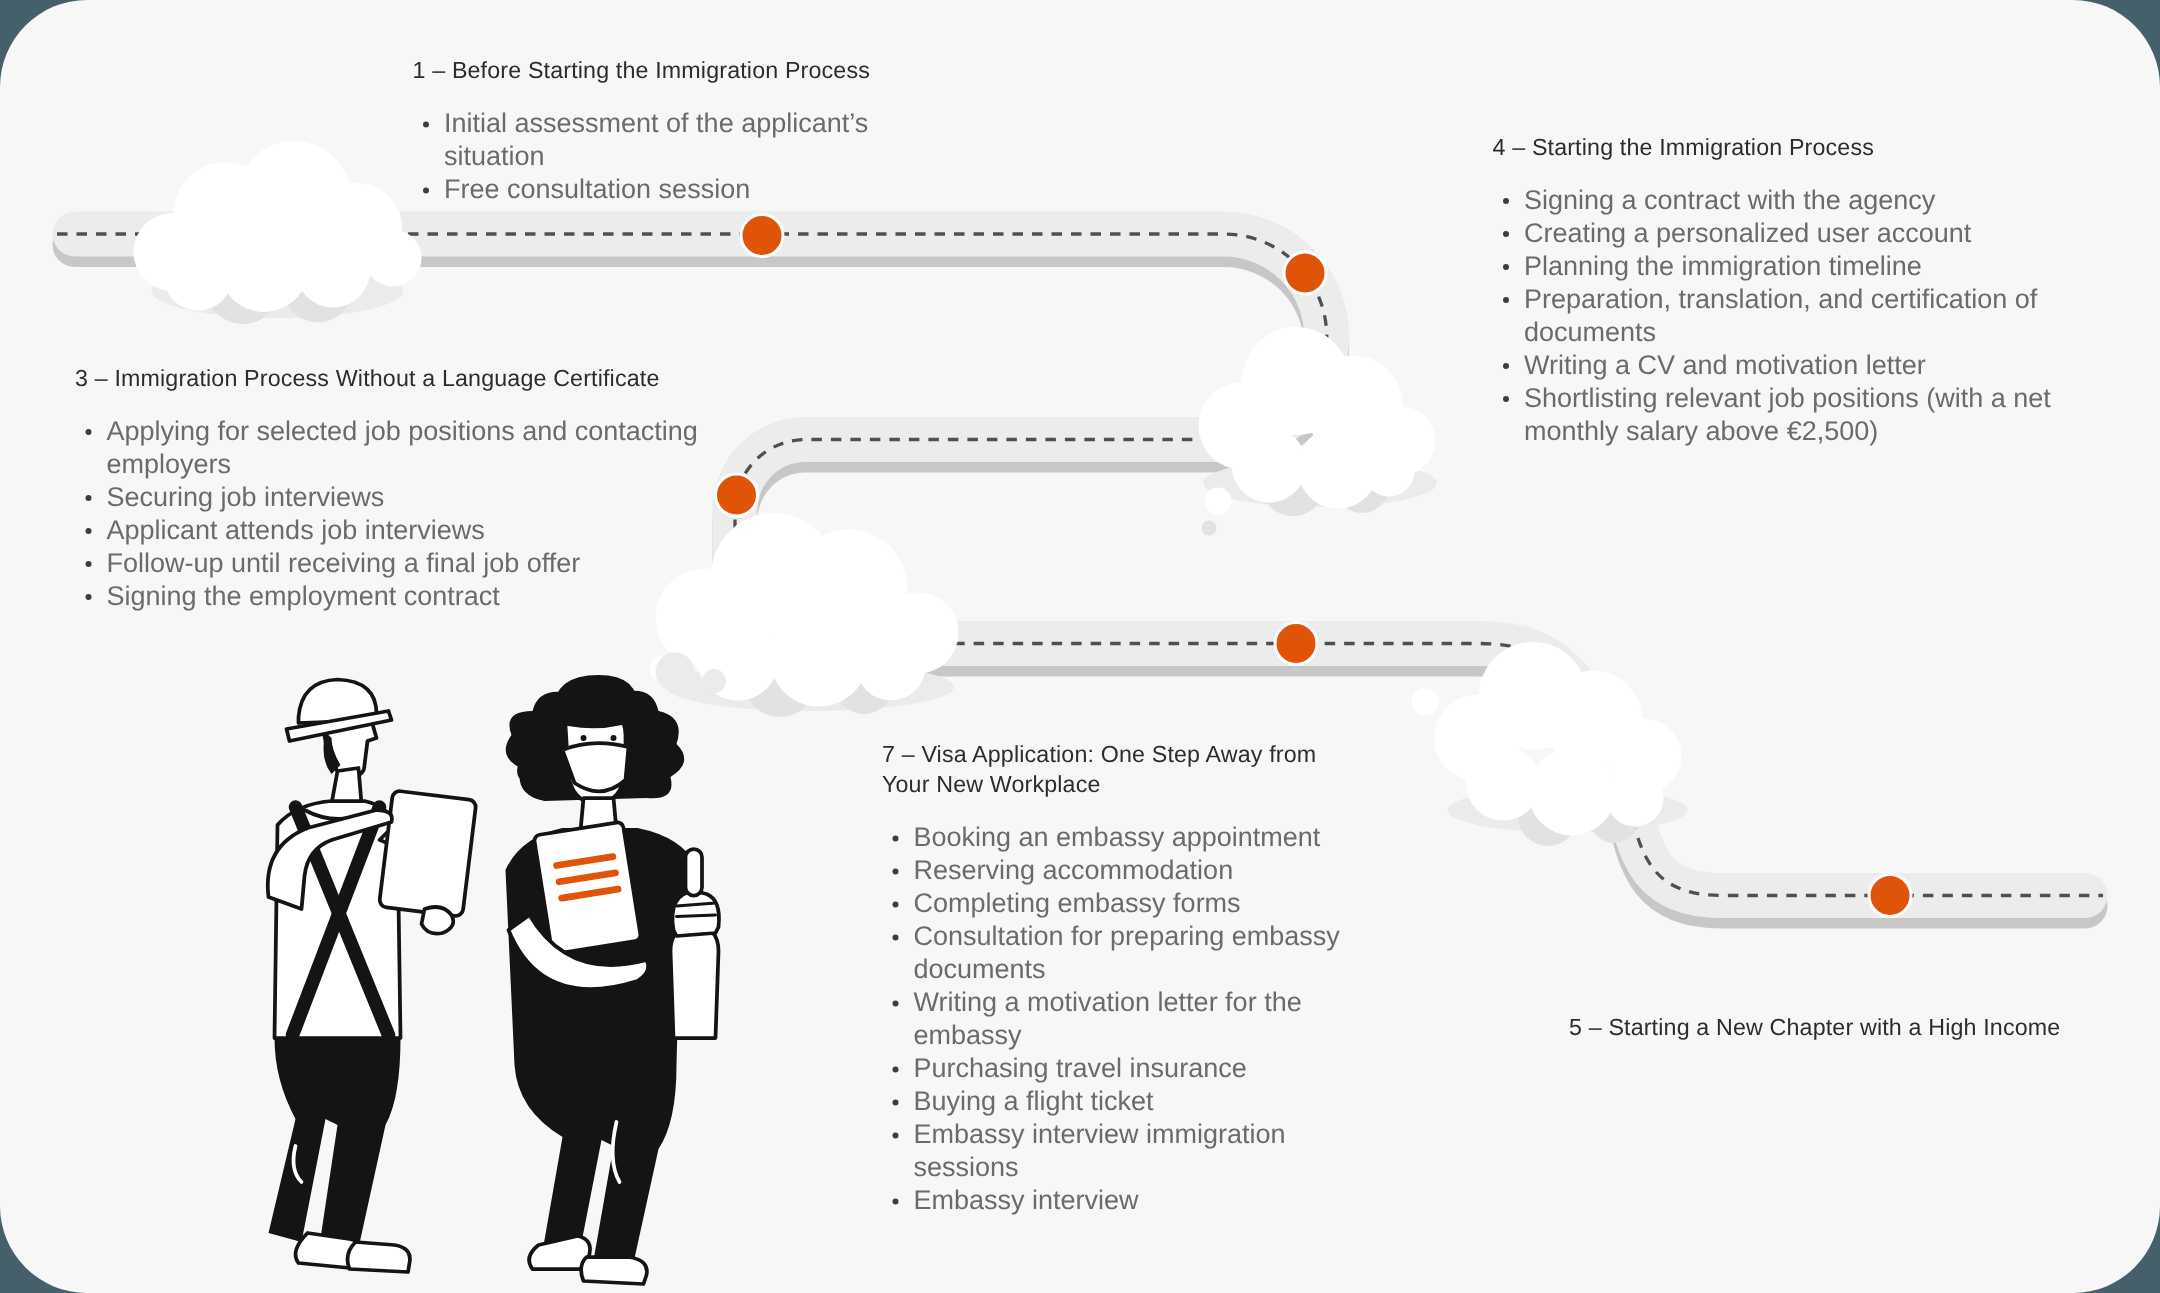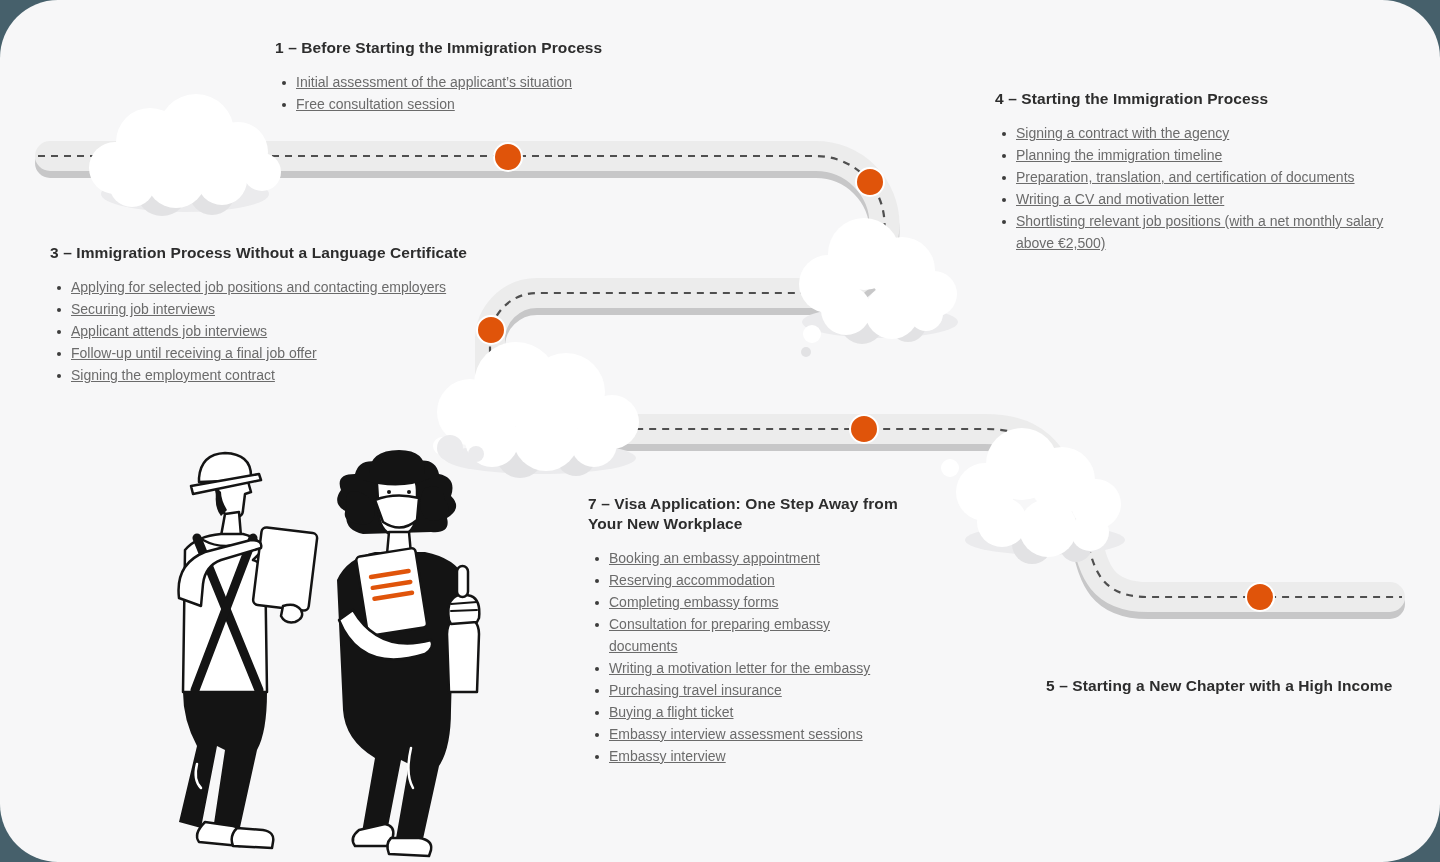--- a/index.html
+++ b/index.html
@@ -32,28 +32,27 @@
   }
   .m1{left:493px;top:142px}
   .m2{left:855px;top:167px}
   .m3{left:476px;top:315px}
   .m4{left:849px;top:414px}
   .m5{left:1245px;top:582px}
 
   
   .section{position:absolute}
   .section h2{
-    margin:0;font-size:15.5px;line-height:20px;font-weight:700;
+    margin:0;font-size:15.5px;line-height:20px;font-weight:400;
     color:var(--heading-color,#2d2d2d);letter-spacing:.1px;
   }
   .section ul{margin:13px 0 0 0;padding:0;list-style:none}
   .section li{
-    position:relative;padding-left:21px;font-size:14px;line-height:22px;
+    position:relative;padding-left:21px;font-size:18px;line-height:22px;
     color:var(--body-color,#6b6b6b);
-    text-decoration:underline;
   }
   .section li::before{
     content:"";position:absolute;left:7px;top:9.5px;width:4px;height:4px;
     border-radius:50%;background:#3d3d3d;
   }
   .s1{left:275px;top:38px;width:352px}
   .s2{left:995px;top:89px;width:392px}
   .s3{left:50px;top:243px;width:432px}
   .s4{left:588px;top:494px;width:312px}
   .s5{left:1046px;top:676px;width:368px}
@@ -205,20 +204,21 @@
     <li>Initial assessment of the applicant’s situation</li>
         <li>Free consultation session</li>
       </ul>
   </div>
 
   <div class="section s2">
     <h2>4 – Starting the Immigration Process</h2>
     <ul>
 
     <li>Signing a contract with the agency</li>
+        <li>Creating a personalized user account</li>
         <li>Planning the immigration timeline</li>
         <li>Preparation, translation, and certification of documents</li>
         <li>Writing a CV and motivation letter</li>
         <li>Shortlisting relevant job positions (with a net monthly salary above €2,500)</li>
       </ul>
   </div>
 
   <div class="section s3">
     <h2>3 – Immigration Process Without a Language Certificate</h2>
     <ul>
@@ -235,21 +235,21 @@
     <h2>7 – Visa Application: One Step Away from Your New Workplace</h2>
     <ul>
 
     <li>Booking an embassy appointment</li>
         <li>Reserving accommodation</li>
         <li>Completing embassy forms</li>
         <li>Consultation for preparing embassy documents</li>
         <li>Writing a motivation letter for the embassy</li>
         <li>Purchasing travel insurance</li>
         <li>Buying a flight ticket</li>
-        <li>Embassy interview assessment sessions</li>
+        <li>Embassy interview immigration sessions</li>
         <li>Embassy interview</li>
       </ul>
   </div>
 
   <div class="section s5">
     <h2>5 – Starting a New Chapter with a High Income</h2>
   </div>
 
 </div>
 

